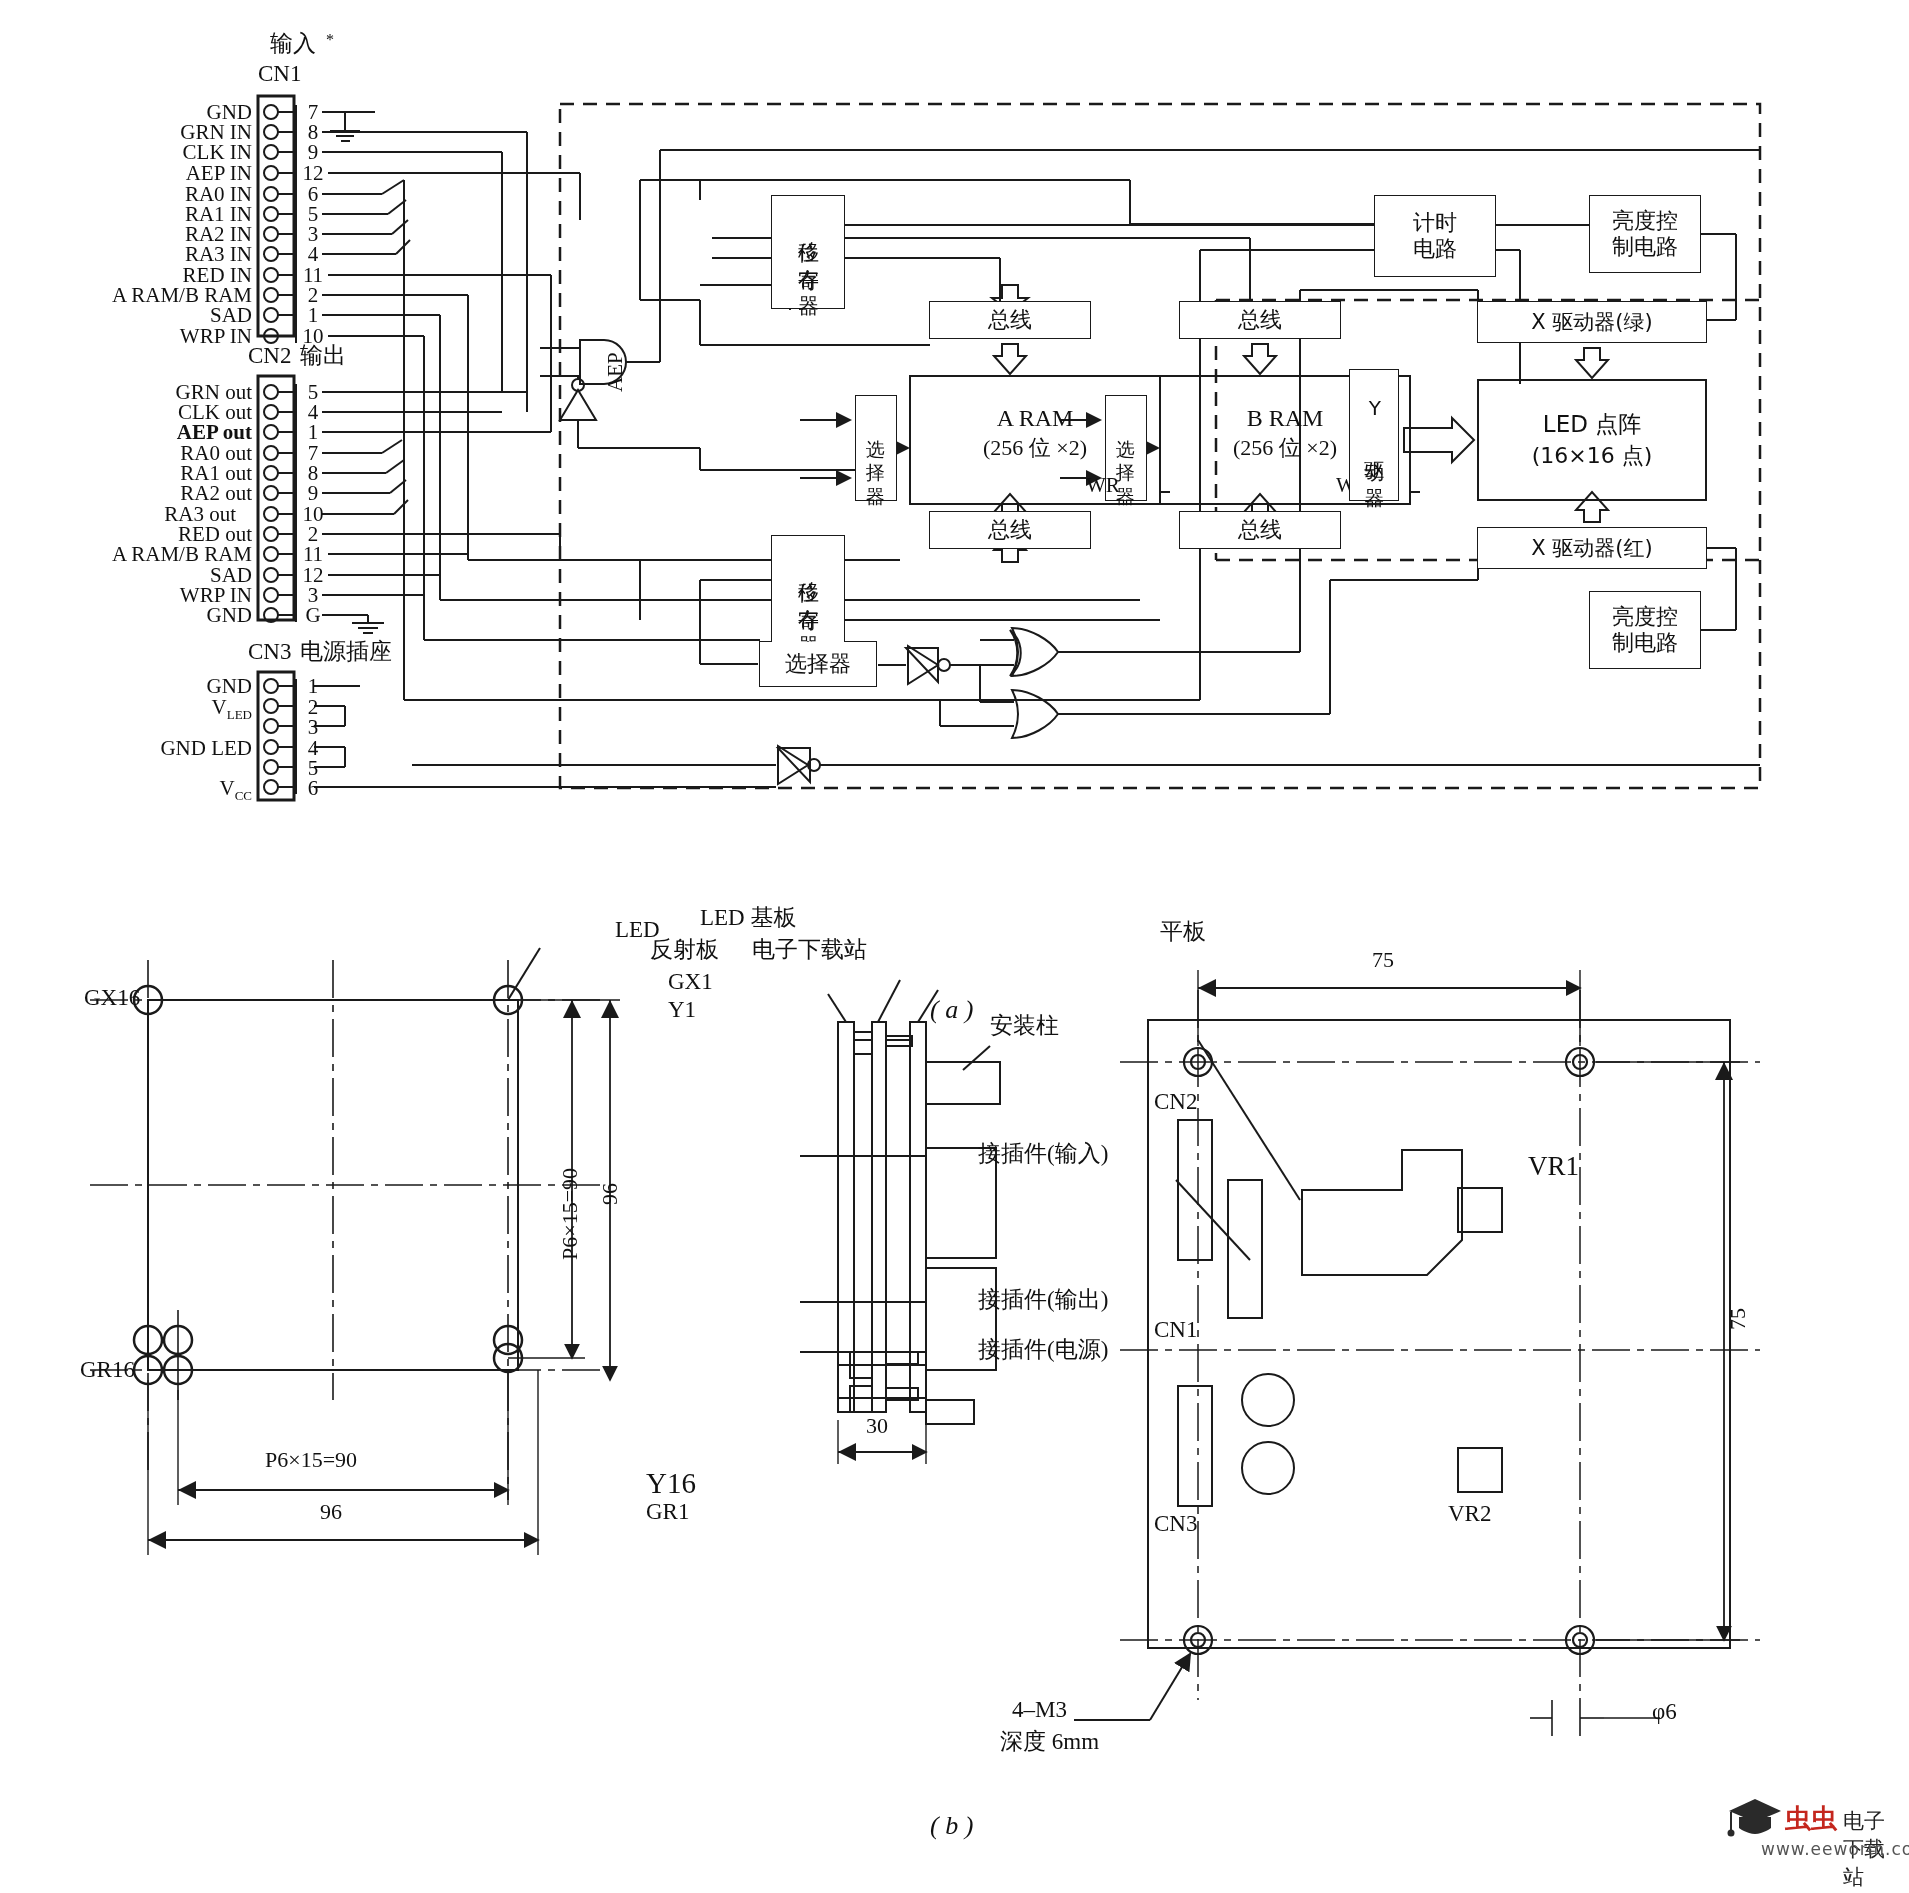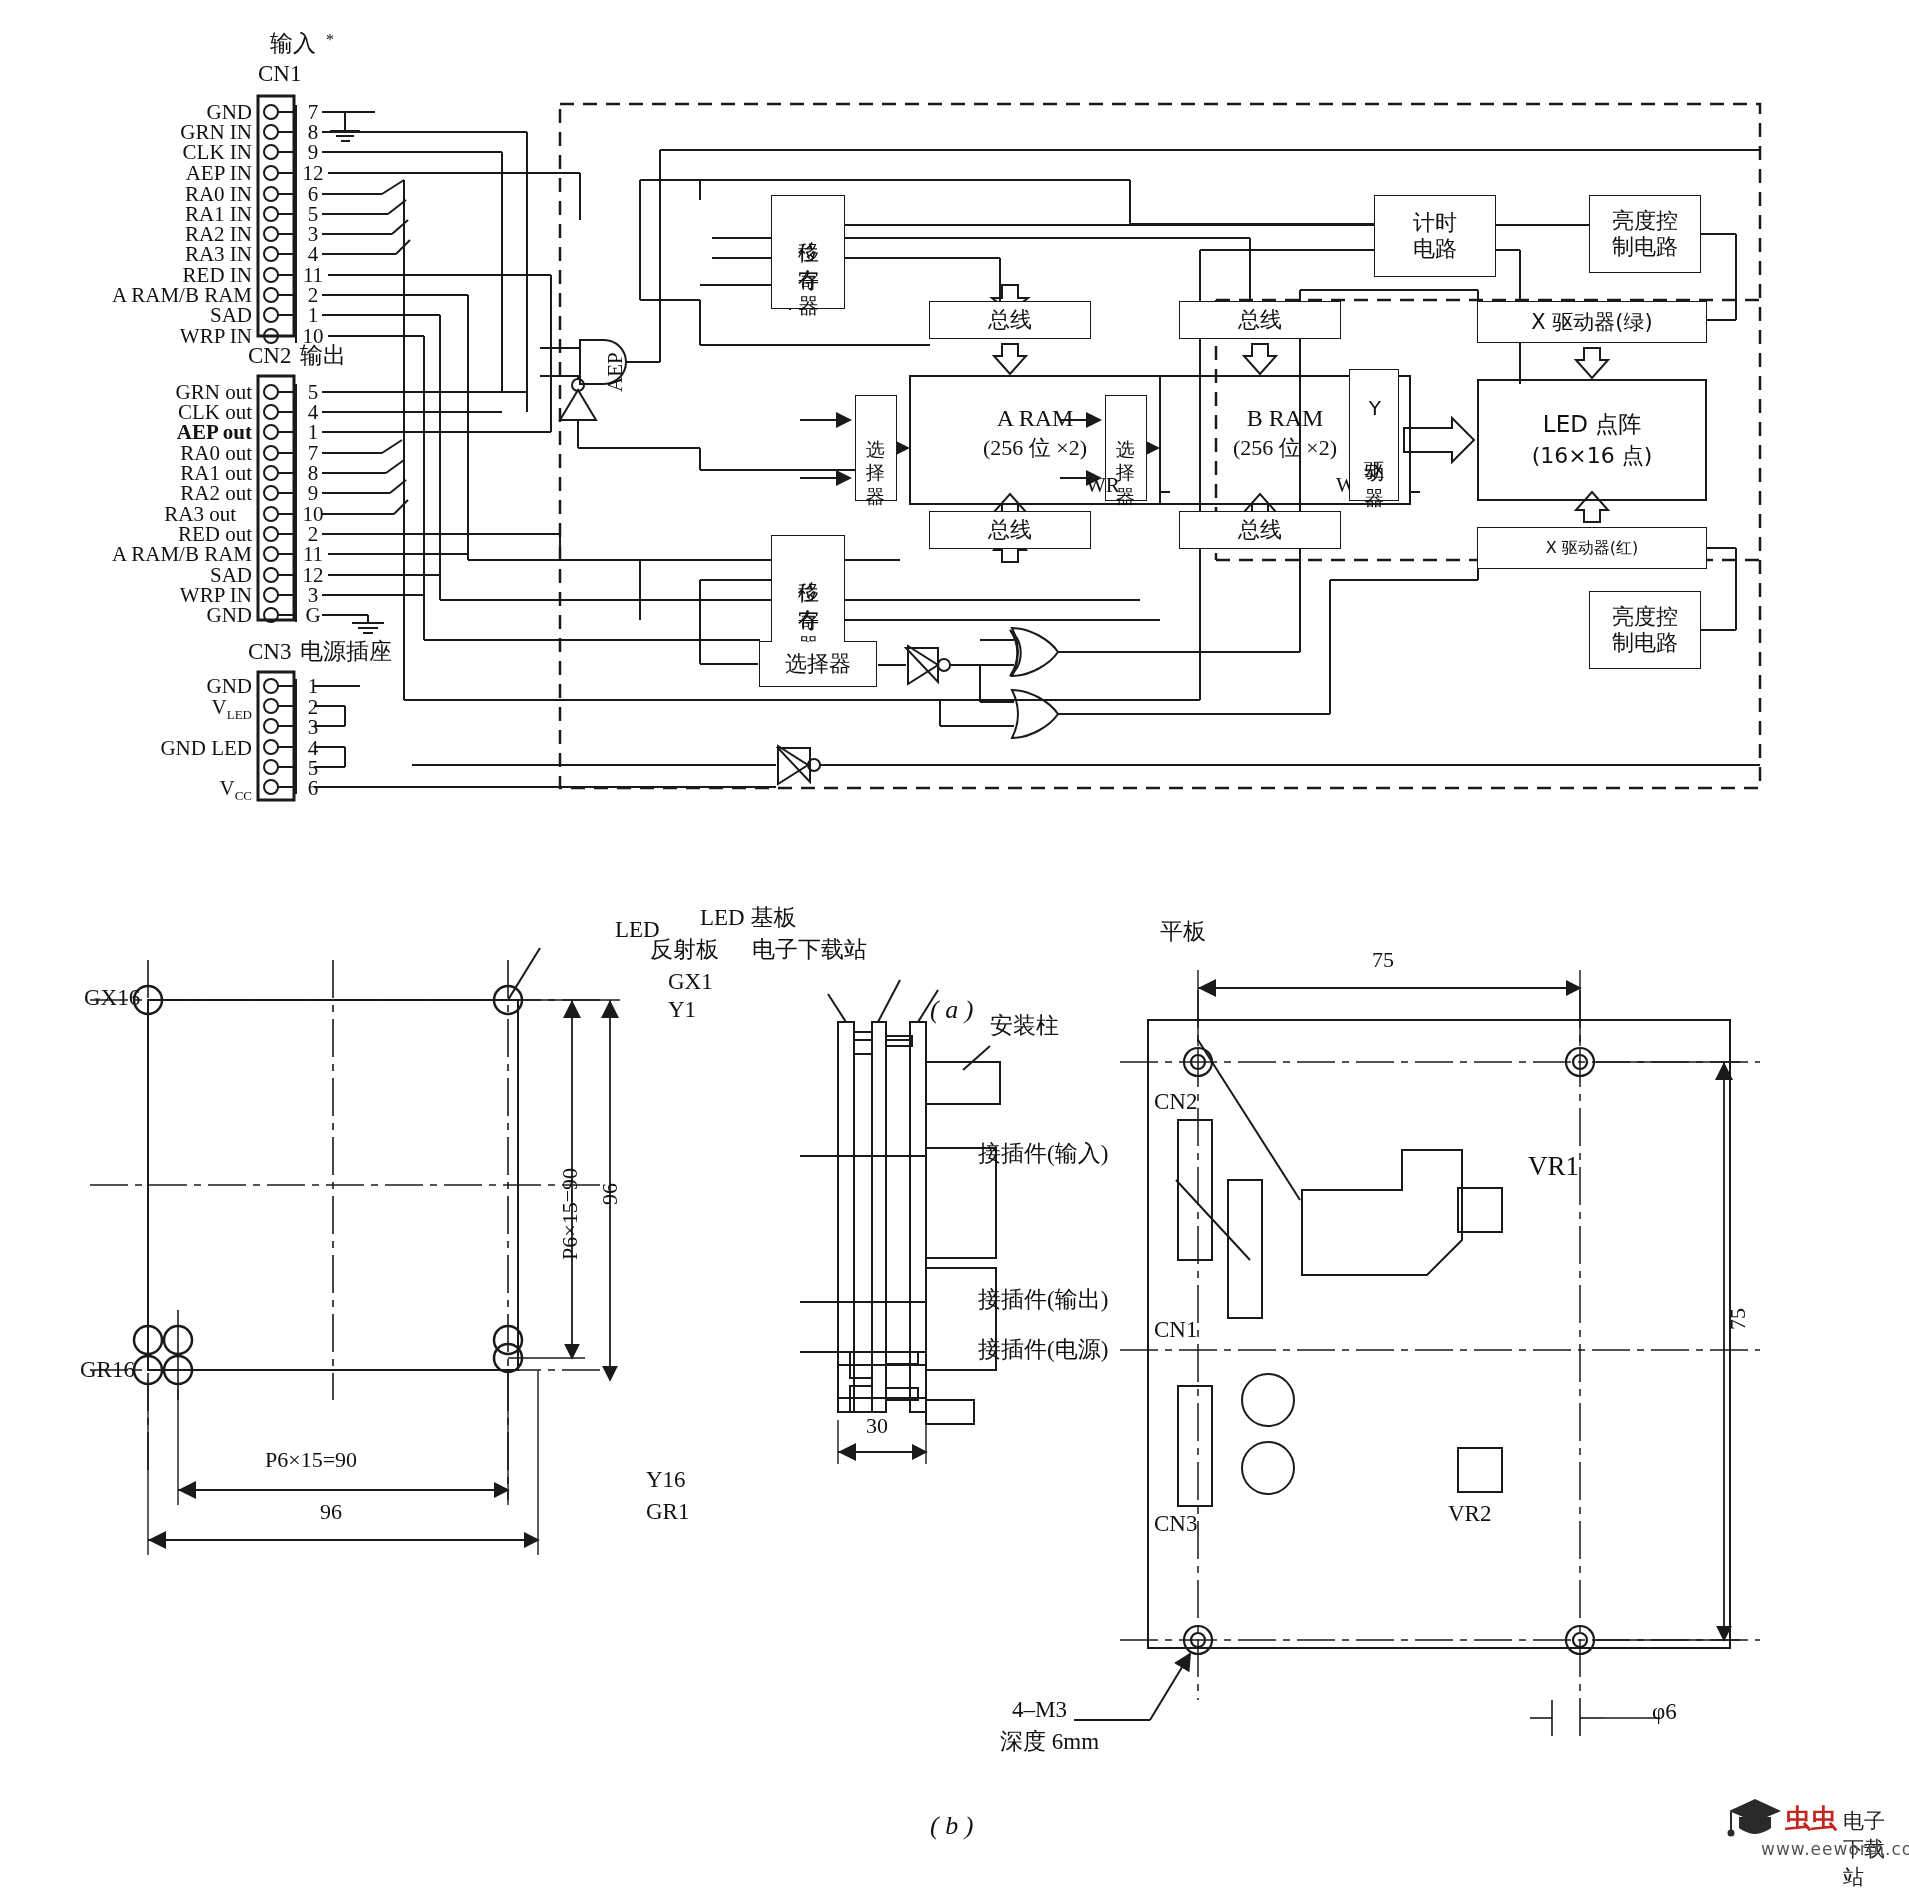--- a/index.html
+++ b/index.html
@@ -622,39 +622,39 @@
 <div class="lbl" style="left:1336px; top:474px; font-size:21px;">WR</div>
 
 <div class="blockbox blk-cn" style="left:1375px; top:196px; width:120px; height:80px; border:none; white-space:pre-line;">计时
 电路</div>
 <div class="blockbox blk-cn" style="left:1590px; top:196px; width:110px; height:76px; border:none; white-space:pre-line;">亮度控
 制电路</div>
 <div class="blockbox blk-cn" style="left:1590px; top:592px; width:110px; height:76px; border:none; white-space:pre-line;">亮度控
 制电路</div>
 
 <div class="blockbox blk-cn" style="left:1478px; top:302px; width:228px; height:40px; border:none; font-size:21px;">X 驱动器(绿)</div>
-<div class="blockbox blk-cn" style="left:1478px; top:528px; width:228px; height:40px; border:none; font-size:16px;">X 驱动器(红)</div>
+<div class="blockbox blk-cn" style="left:1478px; top:528px; width:228px; height:40px; border:none; font-size:21px;">X 驱动器(红)</div>
 
 <div class="blockbox blk-cn" style="left:1350px; top:370px; width:48px; height:130px; border:none;">
   <span class="vblock" style="font-size:20px;">Y
 驱动
 器</span>
 </div>
 
 <div class="lbl" style="left:1478px; top:412px; width:228px; text-align:center; font-size:23px; font-family:'DejaVu Sans','Liberation Sans',sans-serif;">LED 点阵</div>
 <div class="lbl" style="left:1478px; top:444px; width:228px; text-align:center; font-size:22px; font-family:'DejaVu Sans','Liberation Sans',sans-serif;">(16×16 点)</div>
 
 <div class="lbl fig-cap" style="left:930px; top:996px;">( a )</div>
 
 <div class="lbl" style="left:615px; top:918px; font-size:23px;">LED</div>
 <div class="lbl" style="left:84px; top:986px; font-size:23px;">GX16</div>
 <div class="lbl" style="left:668px; top:970px; font-size:23px;">GX1</div>
 <div class="lbl" style="left:668px; top:998px; font-size:23px;">Y1</div>
 <div class="lbl" style="left:80px; top:1358px; font-size:23px;">GR16</div>
-<div class="lbl" style="left:646px; top:1468px; font-size:23px;">Y16</div>
+<div class="lbl" style="left:646px; top:1468px; font-size:29px;">Y16</div>
 <div class="lbl" style="left:646px; top:1500px; font-size:23px;text-align:right;">GR1</div>
 
 <div class="lbl dimtxt" style="left:558px; top:1260px;">
   <span class="vert" style="display:inline-block; position:absolute; left:0; top:0;">P6×15=90</span>
 </div>
 <div class="lbl dimtxt" style="left:598px; top:1205px;">
   <span class="vert" style="display:inline-block; position:absolute; left:0; top:0;">96</span>
 </div>
 <div class="lbl dimtxt" style="left:265px; top:1448px;">P6×15=90</div>
 <div class="lbl dimtxt" style="left:320px; top:1500px;">96</div>

